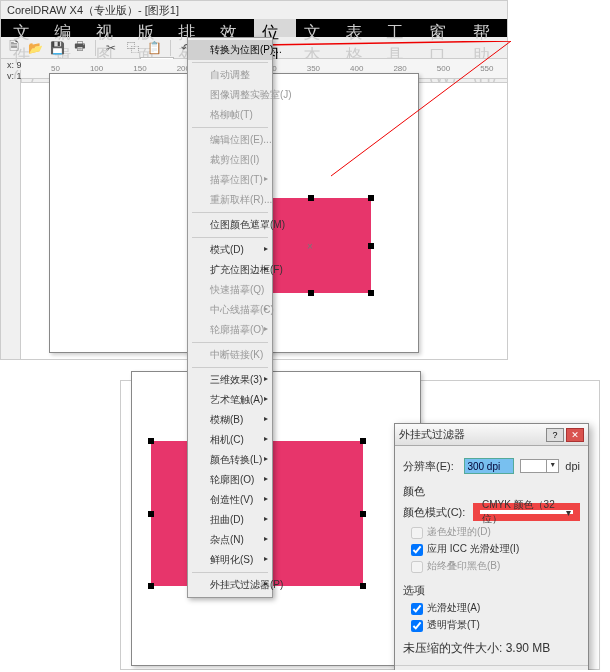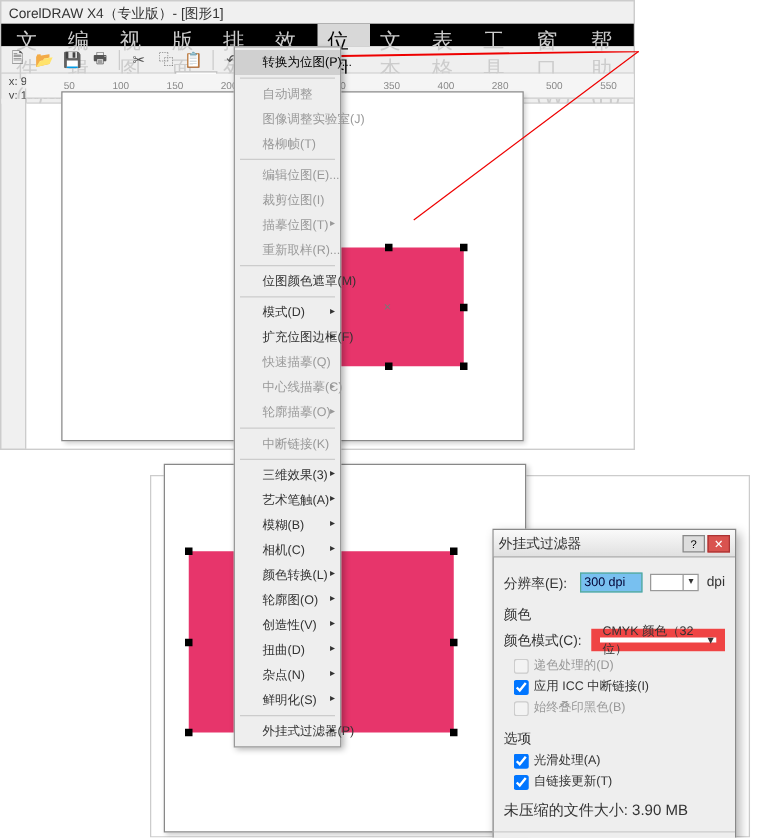--- a/index.html
+++ b/index.html
@@ -236,35 +236,35 @@
           <span>CMYK 颜色（32 位）</span>
             <span>▾</span>
         </div>
       </div>
       <div class="cb-row">
           <input type="checkbox" disabled="" style="">
           <span style="color:#999">递色处理的(D)</span>
         </div>
       <div class="cb-row">
           <input type="checkbox" checked="" style="">
-          <span>应用 ICC 中断链接(I)</span>
+          <span>应用 ICC 光滑处理(I)</span>
         </div>
       <div class="cb-row">
           <input type="checkbox" disabled="" style="">
           <span style="color:#999">始终叠印黑色(B)</span>
         </div>
 
       <div class="section">选项</div>
       <div class="cb-row">
           <input type="checkbox" checked="" style="">
           <span>光滑处理(A)</span>
         </div>
       <div class="cb-row">
           <input type="checkbox" checked="" style="">
-          <span>自链接更新(T)</span>
+          <span>透明背景(T)</span>
         </div>
 
       <div style="margin-top:8px;font-size:12px">未压缩的文件大小: 3.90 MB</div>
     </div>
     <div class="dlg-foot">
       <div class="btn">确定</div>
       <div class="btn">取消</div>
       <div class="btn">帮助(H)</div>
     </div>
   </div>

